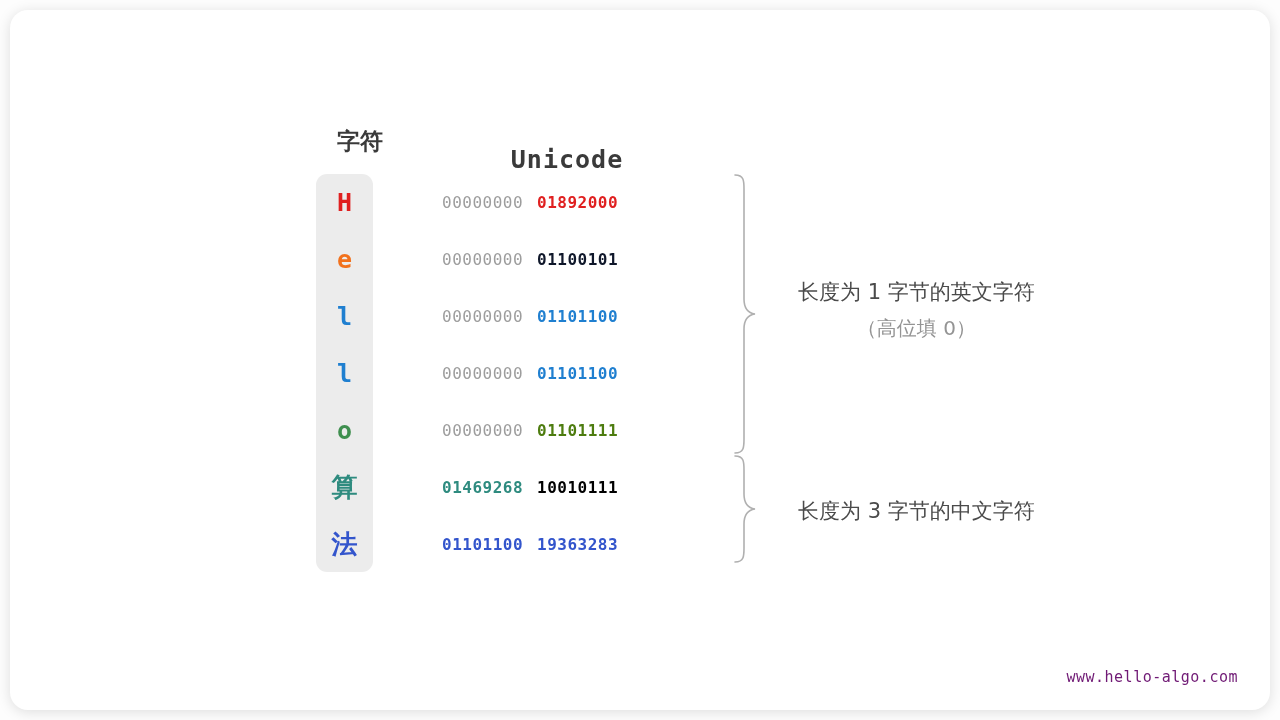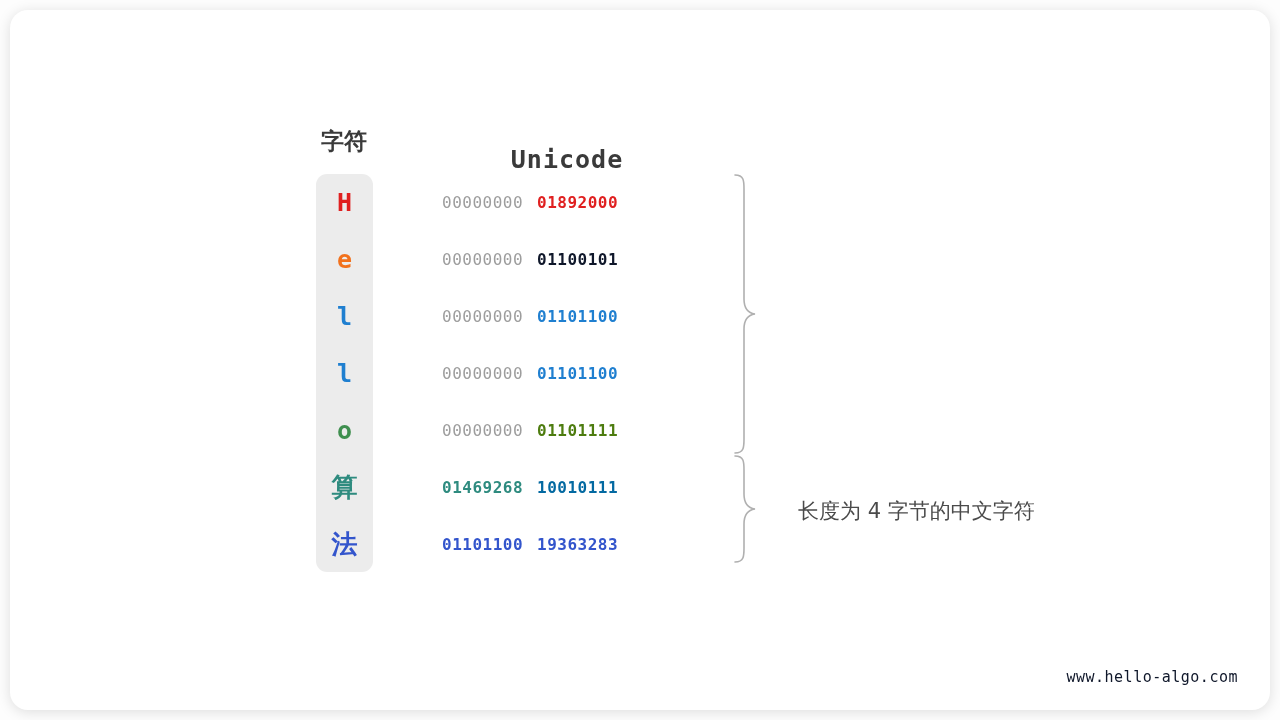--- a/index.html
+++ b/index.html
@@ -28,21 +28,21 @@
   }
 
   
   .col-header {
     position: absolute;
     font-weight: bold;
     color: #3a3a3a;
     white-space: nowrap;
   }
   #header-char {
-    left: 334px;
+    left: 350px;
     top: 116px;
     transform: translateX(-50%);
     font-size: 23px;
     font-family: "Liberation Sans", "DejaVu Sans", sans-serif;
   }
   #header-unicode {
     left: 557px;
     top: 115px;
     transform: translateX(-50%);
     font-size: 25px;
@@ -136,21 +136,21 @@
   #annotation-1 { left: 788px; top: 264px; }
   #annotation-2 { left: 788px; top: 483px; }
 
   
   #watermark {
     position: absolute;
     right: 32px;
     bottom: 24px;
     font-family: "DejaVu Sans Mono", "Liberation Mono", monospace;
     font-size: 15px;
-    color: #0f172a;
+    color: #701a75;
     letter-spacing: 0.5px;
   }
 </style>
 </head>
 <body>
 
 <div id="card">
 
   <div class="col-header" id="header-char">字符</div>
 
@@ -174,40 +174,44 @@
       <div class="row" style="top: 335px;">
         <div class="char latin" style="color: rgb(31, 127, 208);">l</div>
         <div class="bits"><span class="byte-pad">00000000</span><span class="byte-gap"></span><span class="byte-val" style="color: rgb(31, 127, 208);">01101100</span></div>
       </div>
       <div class="row" style="top: 392px;">
         <div class="char latin" style="color: rgb(63, 143, 79);">o</div>
         <div class="bits"><span class="byte-pad">00000000</span><span class="byte-gap"></span><span class="byte-val" style="color: #4d7c0f;">01101111</span></div>
       </div>
       <div class="row" style="top: 449px;">
         <div class="char cjk" style="color: rgb(46, 139, 127);">算</div>
-        <div class="bits"><span class="byte-val" style="color: rgb(46, 139, 127);">01469268</span><span class="byte-gap"></span><span class="byte-val" style="color: #0369a1; text-align: right;">10010111</span></div>
+        <div class="bits"><span class="byte-val" style="color: rgb(46, 139, 127);">01469268</span><span class="byte-gap"></span><span class="byte-val" style="color: #000000; text-align: right;">10010111</span></div>
       </div>
       <div class="row" style="top: 506px;">
         <div class="char cjk" style="color: rgb(51, 85, 204);">法</div>
         <div class="bits"><span class="byte-val" style="color: rgb(51, 85, 204);">01101100</span><span class="byte-gap"></span><span class="byte-val" style="color: rgb(51, 85, 204);">19363283</span></div>
       </div>
     </div>
 
   <div class="brace" id="brace-1" style="top: 163px;">
     <svg width="26" height="282" viewBox="0 0 26 282">
       <path d="M3 2 C12 2 12 8 12 16 L12 126 C12 136 16 140 23 141 C16 142 12 146 12 156 L12 266 C12 274 12 280 3 280" fill="none" stroke="#b0b0b0" stroke-width="1.6" stroke-linecap="round"></path>
     </svg>
   </div>
 
   <div class="brace" id="brace-2" style="top: 444px;">
     <svg width="26" height="110" viewBox="0 0 26 110">
       <path d="M3 2 C12 2 12 8 12 16 L12 40 C12 50 16 54 23 55 C16 56 12 60 12 70 L12 94 C12 102 12 108 3 108" fill="none" stroke="#b0b0b0" stroke-width="1.6" stroke-linecap="round"></path>
     </svg>
   </div>
 
+  <div class="annotation" id="annotation-1">
+    <div>长度为 1 字节的英文字符</div>
+    <div class="sub">（高位填 0）</div>
+  </div>
 
   <div class="annotation" id="annotation-2">
-    <div>长度为 4 字节的中文字符</div>
+    <div>长度为 3 字节的中文字符</div>
   </div>
 
   <div id="watermark">www.hello-algo.com</div>
 
 </div>
 
 </body></html>

